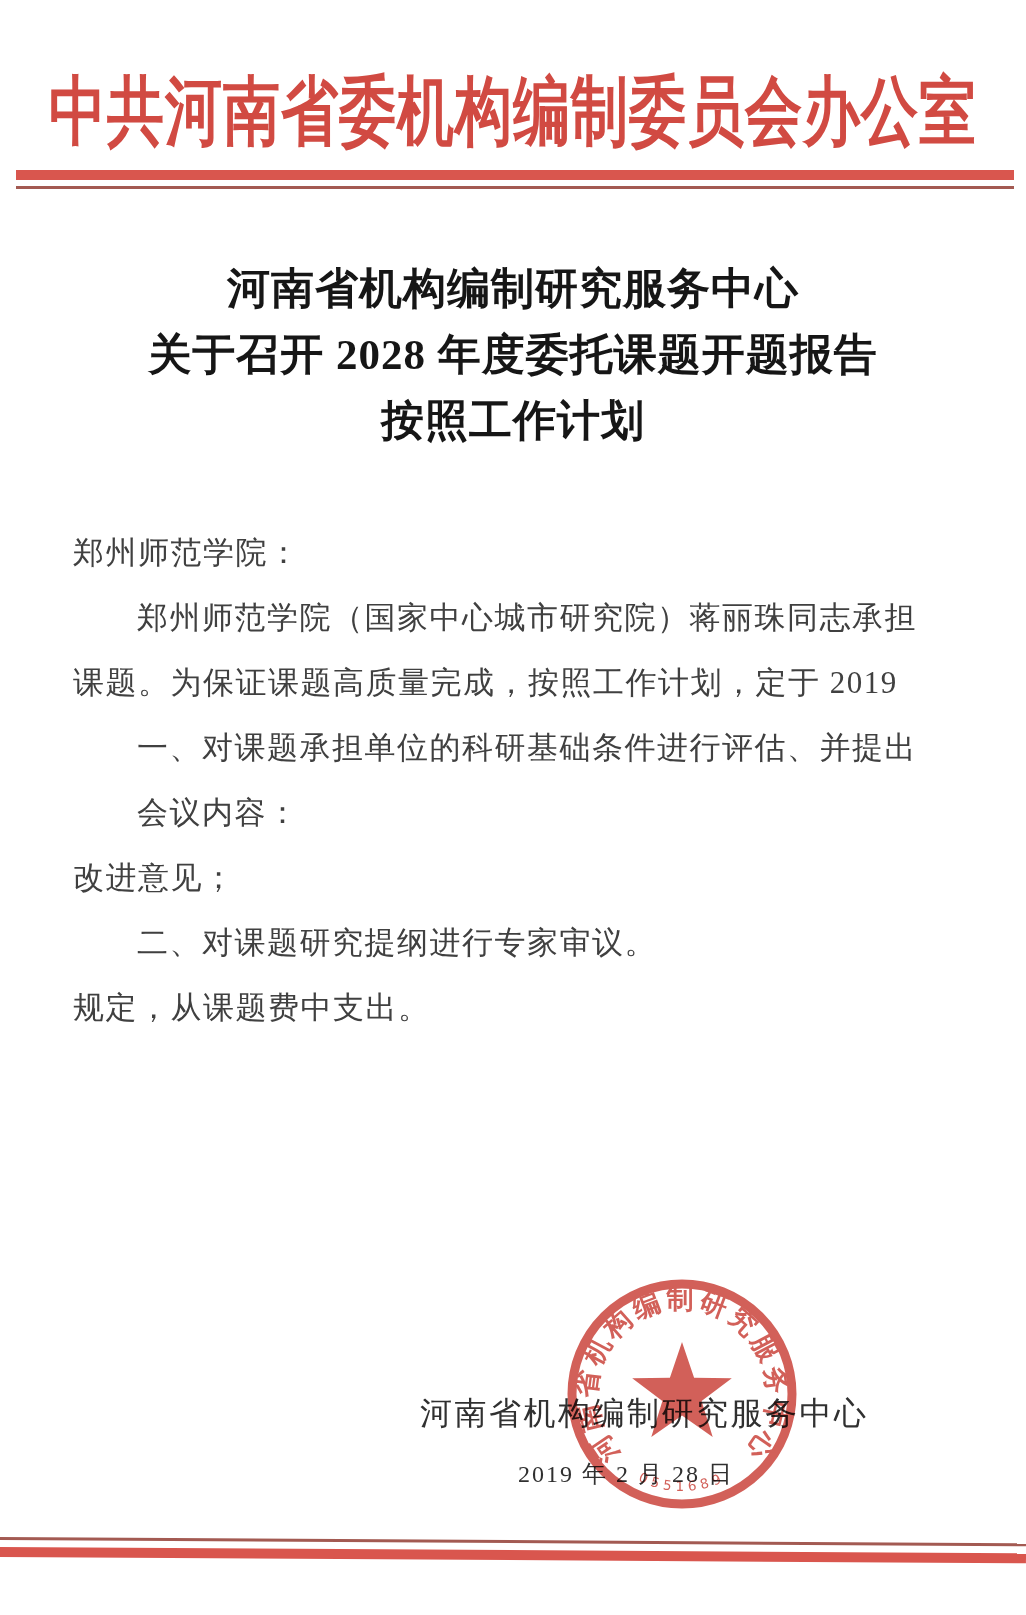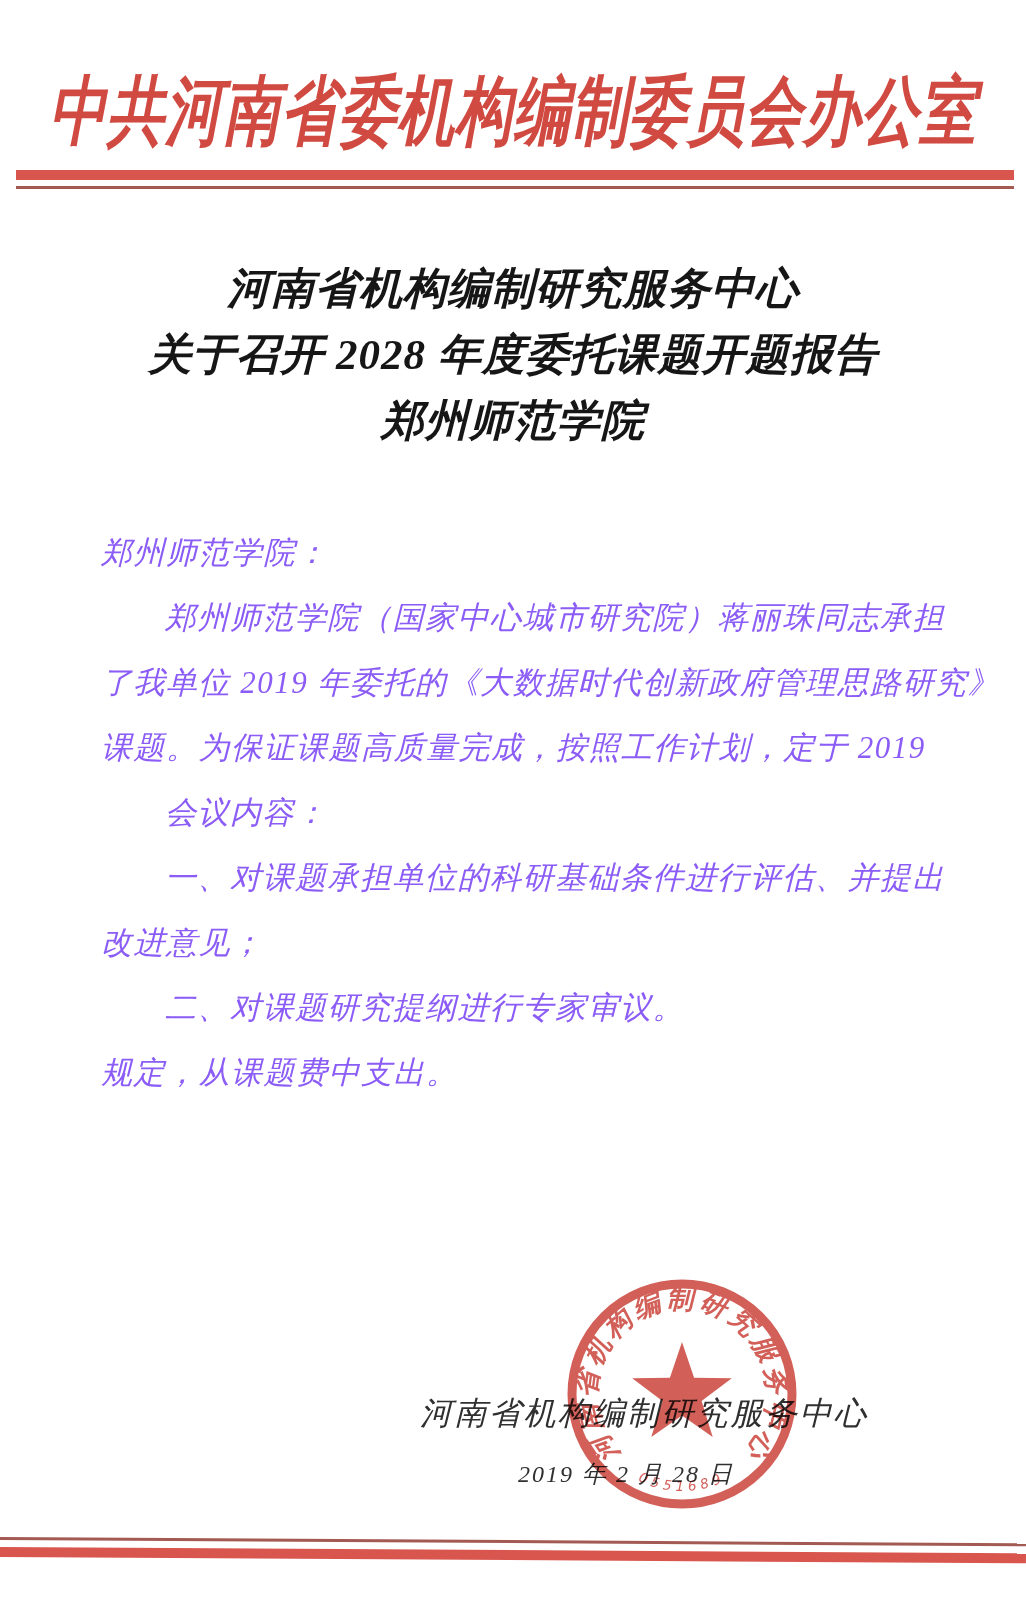--- a/index.html
+++ b/index.html
@@ -3,21 +3,20 @@
 <meta charset="utf-8">
 <style>
   html, body { margin: 0; padding: 0; background: #ffffff; }
   .page {
     position: relative;
     width: 1026px;
     height: 1615px;
     background: #ffffff;
     overflow: hidden;
     font-family: "Liberation Serif", "DejaVu Serif", serif;
-    font-style: italic;
   }
 
   
   .org-name {
     position: absolute;
     top: 62px; left: 0; right: 0;
     text-align: center;
     font-size: 57px;
     font-weight: bold;
     color: #d14a42;
@@ -39,24 +38,24 @@
     color: #161616;
     font-weight: bold;
     font-size: 43px;
     line-height: 66px;
     letter-spacing: 1px;
   }
 
   
   .body-text {
     position: absolute;
-    top: 520px; left: 101px; right: 70px;
+    top: 520px; left: 73px; right: 70px;
     font-size: 31px;
     line-height: 65px;
-    color: #8b5cf6;
+    color: #404040;
     letter-spacing: 1.5px;
     white-space: nowrap;
   }
   .body-line { height: 65px; }
   .indent { padding-left: 64px; }
 
   
   .sig-org {
     position: absolute;
     top: 1392px; left: 420px;
@@ -93,30 +92,29 @@
 <div class="page">
 
   <div class="org-name">中共河南省委机构编制委员会办公室</div>
 
   <div class="rule rule-thick-top"></div>
   <div class="rule rule-thin-top"></div>
 
   <div class="doc-title">
     <div>河南省机构编制研究服务中心</div>
     <div>关于召开 2028 年度委托课题开题报告</div>
-    <div>郑州师范学院</div>
+    <div>按照工作计划</div>
   </div>
 
   <div class="body-text">
     <div class="body-line">郑州师范学院：</div>
     <div class="body-line indent">郑州师范学院（国家中心城市研究院）蒋丽珠同志承担</div>
-    <div class="body-line">了我单位 2019 年委托的《大数据时代创新政府管理思路研究》</div>
     <div class="body-line">课题。为保证课题高质量完成，按照工作计划，定于 2019</div>
+    <div class="body-line indent">一、对课题承担单位的科研基础条件进行评估、并提出</div>
     <div class="body-line indent">会议内容：</div>
-    <div class="body-line indent">一、对课题承担单位的科研基础条件进行评估、并提出</div>
     <div class="body-line">改进意见；</div>
     <div class="body-line indent">二、对课题研究提纲进行专家审议。</div>
     <div class="body-line">规定，从课题费中支出。</div>
   </div>
 
   <div class="sig-org">河南省机构编制研究服务中心</div>
   <div class="sig-date">2019 年 2 月 28 日</div>
 
   <svg class="seal" viewBox="0 0 272 284">
     <circle cx="136" cy="138" r="110" fill="none" stroke="#cc4a42" stroke-width="9"></circle>

